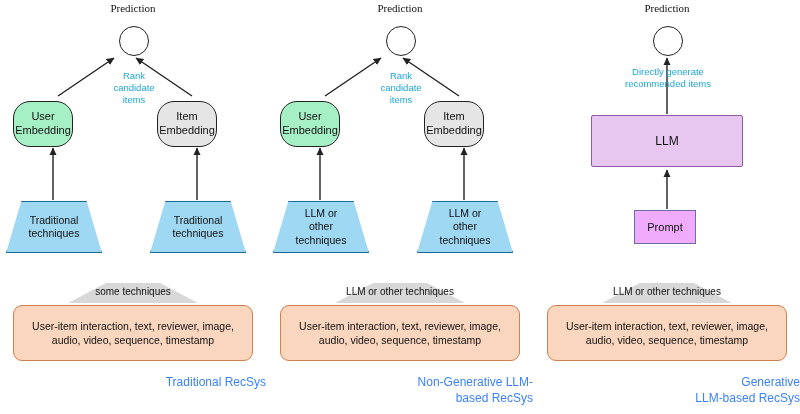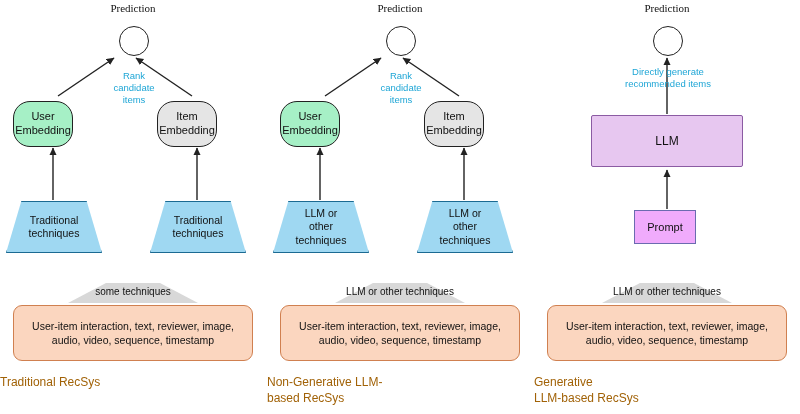--- a/index.html
+++ b/index.html
@@ -152,24 +152,24 @@
     line-height: 1.35;
     color: #111111;
     text-align: center;
   }
 
   .caption {
     position: absolute;
     left: 0;
     top: 375px;
     width: 266px;
-    text-align: left;
+    text-align: right;
     font-size: 12px;
     line-height: 1.3;
-    color: #a16207;
+    color: #3b82f6;
   }
 
   .blue-note {
     position: absolute;
     font-size: 9.5px;
     line-height: 1.25;
     color: #1fa6d6;
     text-align: center;
   }
   .note-rank { left: 89px; top: 70px; width: 90px; }

